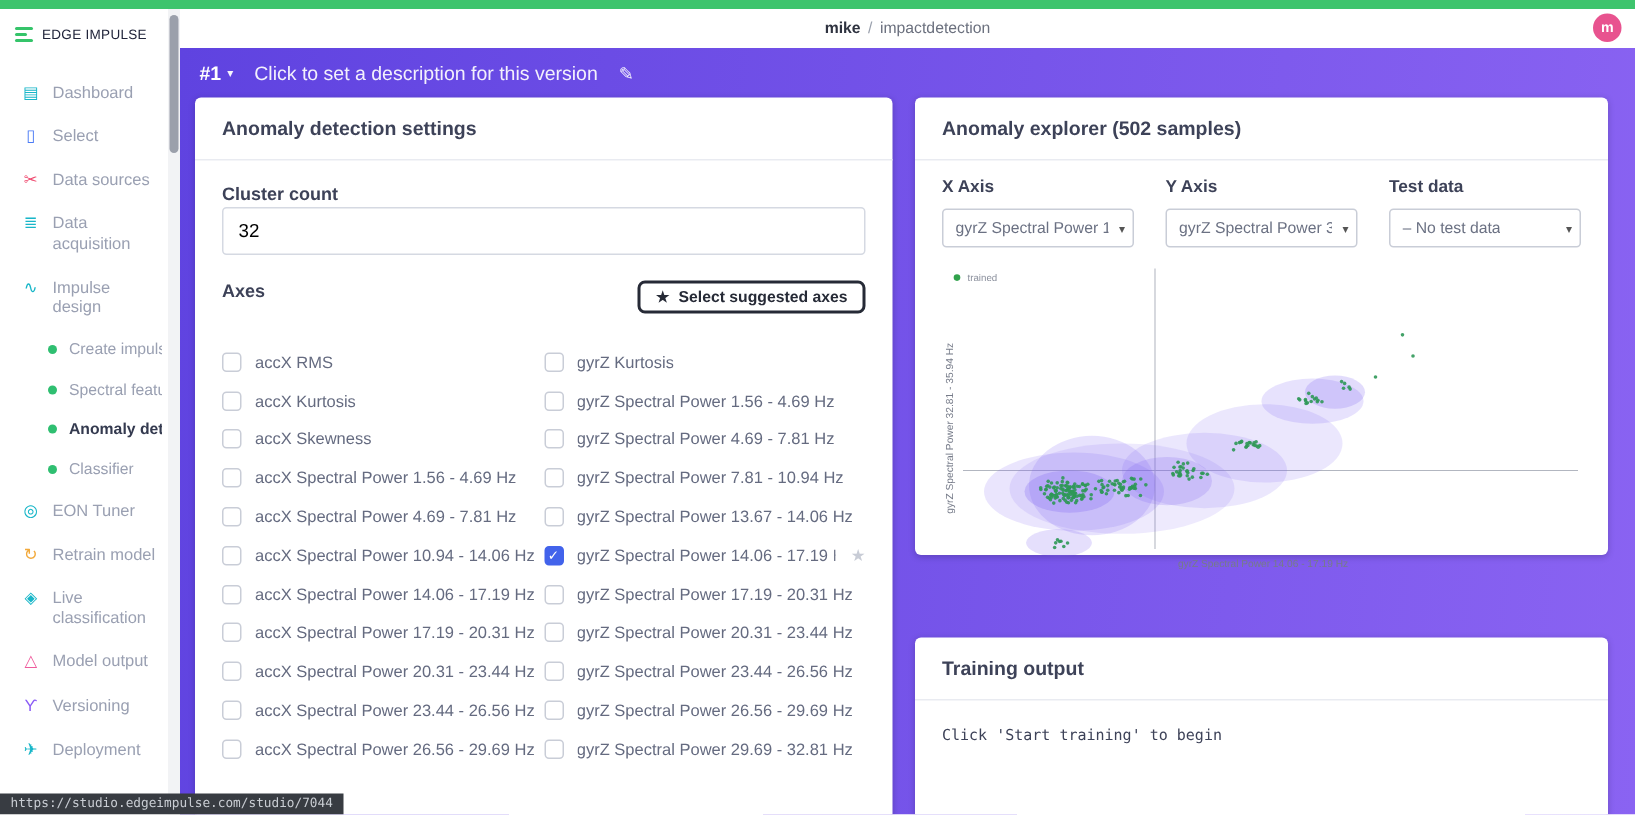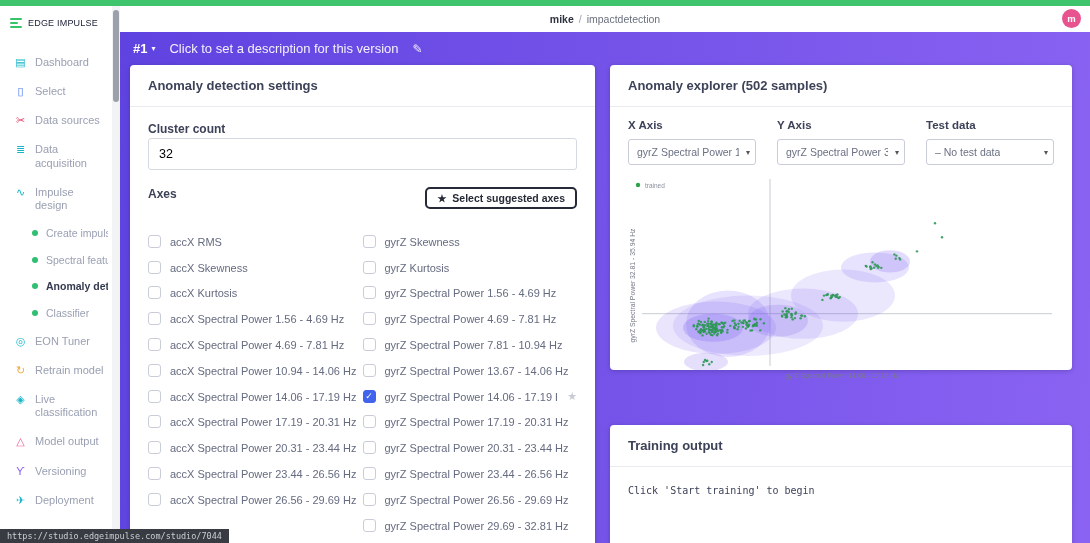--- a/index.html
+++ b/index.html
@@ -195,25 +195,25 @@
         </button>
       </div>
       <div class="cb-grid">
         <div class="cb-col">
             <div class="cb-row">
               <span class="cb-box"></span>
               <span class="cb-label">accX RMS</span>
             </div>
             <div class="cb-row">
               <span class="cb-box"></span>
+              <span class="cb-label">accX Kurtosis</span>
+            </div>
+            <div class="cb-row">
+              <span class="cb-box"></span>
               <span class="cb-label">accX Skewness</span>
-            </div>
-            <div class="cb-row">
-              <span class="cb-box"></span>
-              <span class="cb-label">accX Kurtosis</span>
             </div>
             <div class="cb-row">
               <span class="cb-box"></span>
               <span class="cb-label">accX Spectral Power 1.56 - 4.69 Hz</span>
             </div>
             <div class="cb-row">
               <span class="cb-box"></span>
               <span class="cb-label">accX Spectral Power 4.69 - 7.81 Hz</span>
             </div>
             <div class="cb-row">
@@ -236,24 +236,20 @@
               <span class="cb-box"></span>
               <span class="cb-label">accX Spectral Power 23.44 - 26.56 Hz</span>
             </div>
             <div class="cb-row">
               <span class="cb-box"></span>
               <span class="cb-label">accX Spectral Power 26.56 - 29.69 Hz</span>
             </div>
             <div class="cb-row"></div>
           </div>
         <div class="cb-col">
-            <div class="cb-row">
-              <span class="cb-box"></span>
-              <span class="cb-label">gyrZ Skewness</span>
-            </div>
             <div class="cb-row">
               <span class="cb-box"></span>
               <span class="cb-label">gyrZ Kurtosis</span>
             </div>
             <div class="cb-row">
               <span class="cb-box"></span>
               <span class="cb-label">gyrZ Spectral Power 1.56 - 4.69 Hz</span>
             </div>
             <div class="cb-row">
               <span class="cb-box"></span>

